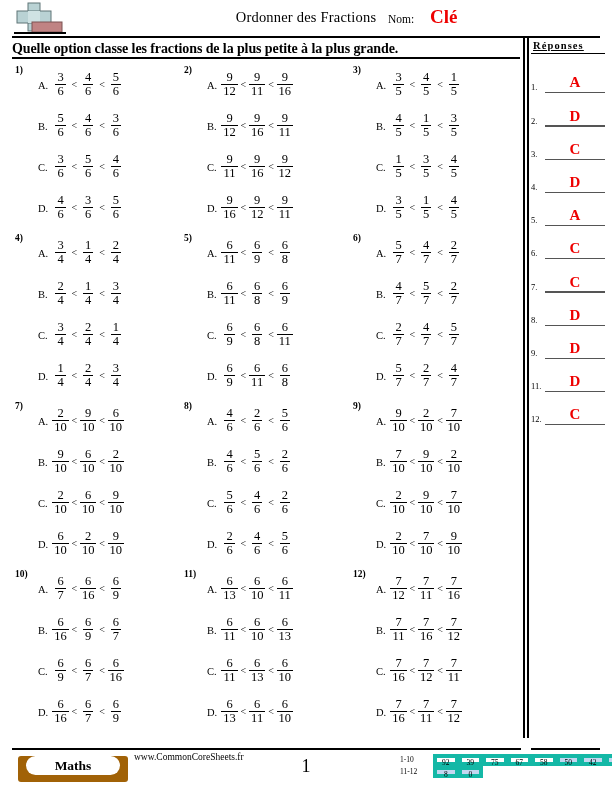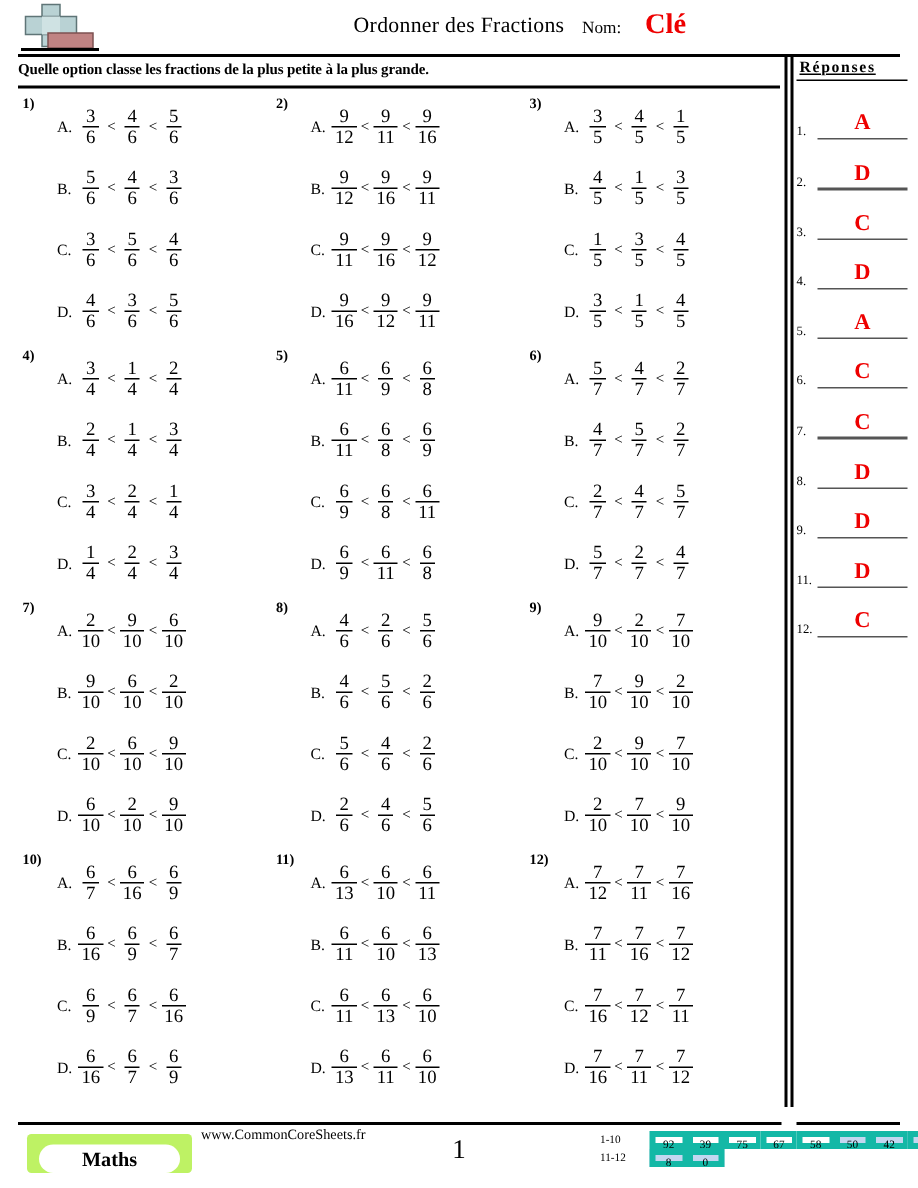--- a/index.html
+++ b/index.html
@@ -60,21 +60,21 @@
     width: 588px;
     height: 2px;
     background: #000;
   }
 
   
   #instruction {
     position: absolute;
     left: 12px;
     top: 41px;
-    font-size: 10px;
+    font-size: 14px;
     font-weight: bold;
     letter-spacing: -0.1px;
     text-align: center;
   }
   #instr-rule {
     position: absolute;
     left: 12px;
     top: 57px;
     width: 508px;
     height: 1.5px;
@@ -214,24 +214,24 @@
     width: 588px;
     height: 1.8px;
     background: #000;
   }
   #maths-badge {
     position: absolute;
     left: 18px;
     top: 756px;
     width: 110px;
     height: 26px;
-    background: #bef264;
+    background: #a16207;
     border-radius: 3px;
     display: flex;
-    align-items: flex-end;
+    align-items: flex-start;
     justify-content: center;
   }
   #maths-badge .pill {
     width: 94px;
     height: 19px;
     background: #fff;
     border-radius: 11px;
     display: flex;
     align-items: center;
     justify-content: center;

